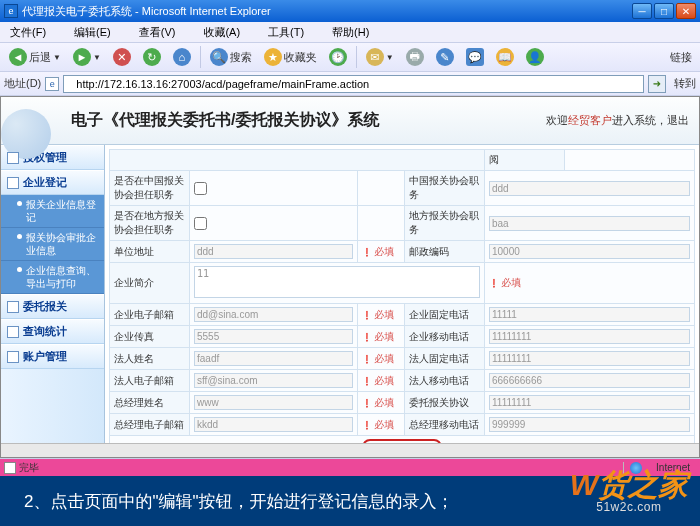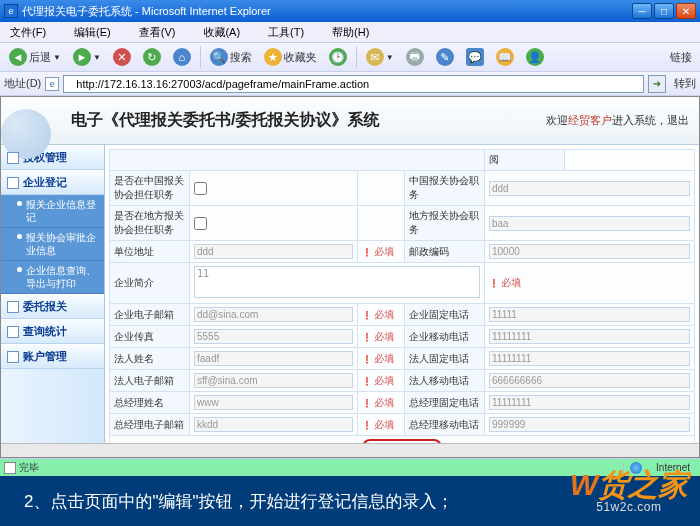--- a/index.html
+++ b/index.html
@@ -64,21 +64,21 @@
   .req { color:#d9534f; font-size:10px;}
   .req::before{content:"❗ "; color:#f0ad4e; font-size:8px;}
   .val-col{width:130px;}
 
   .edit-row td{ text-align:center; padding:8px; }
   .edit-btn { display:inline-block; padding:3px 22px; background:linear-gradient(#5c90c9,#3a71b1); color:#fff; border:2px solid #cc2222; outline:2px solid #cc2222; outline-offset:3px; font-size:11px; cursor:pointer; border-radius:3px; }
 
   .hscroll{height:14px; background:#e9e9e9; border-top:1px solid #bbb; position:absolute; left:0; right:0; bottom:0;}
 
   
-  .statusbar { height:18px; background:#86efac; border-top:1px solid #c8cfe8; display:flex; align-items:center; font-size:10px; color:#333; padding:0 4px;}
+  .statusbar { height:18px; background:#ec4899; border-top:1px solid #c8cfe8; display:flex; align-items:center; font-size:10px; color:#333; padding:0 4px;}
   .statusbar .sf{flex:1; display:flex; align-items:center; gap:3px;}
   .statusbar .seg{border-left:1px solid #bbb; padding:0 6px; display:flex; align-items:center; gap:14px;}
   .status-ico{width:12px; height:12px; display:inline-block;}
 
   
   .annotation { height:50px; display:flex; align-items:center; padding:0 24px; color:#fff; font-size:17px; position:relative;}
   .wm { position:absolute; right:12px; bottom:12px; text-align:center;}
   .wm .big{font-size:30px; font-weight:bold; color:#f39316; font-style:italic; font-family: Arial, sans-serif; line-height:1;}
   .wm .small{font-size:12px; color:#ddd; letter-spacing:0.5px;}
   .wm .w{color:#e6721a;}
@@ -275,21 +275,21 @@
           <td class="label">法人电子邮箱</td>
           <td><input type="text" class="ro" value="sff@sina.com" style=""></td>
           <td><span class="req">必填</span></td>
           <td class="label2">法人移动电话</td>
           <td class="val-col" colspan="2"><input type="text" class="ro" value="666666666" style=""></td>
         </tr>
         <tr>
           <td class="label">总经理姓名</td>
           <td><input type="text" class="ro" value="www" style=""></td>
           <td><span class="req">必填</span></td>
-          <td class="label2">总经理固定电话</td>
+          <td class="label2">委托报关协议</td>
           <td class="val-col" colspan="2"><input type="text" class="ro" value="11111111" style=""></td>
         </tr>
         <tr>
           <td class="label">总经理电子邮箱</td>
           <td><input type="text" class="ro" value="kkdd" style=""></td>
           <td><span class="req">必填</span></td>
           <td class="label2">总经理移动电话</td>
           <td class="val-col" colspan="2"><input type="text" class="ro" value="999999" style=""></td>
         </tr>
         <tr class="edit-row">

